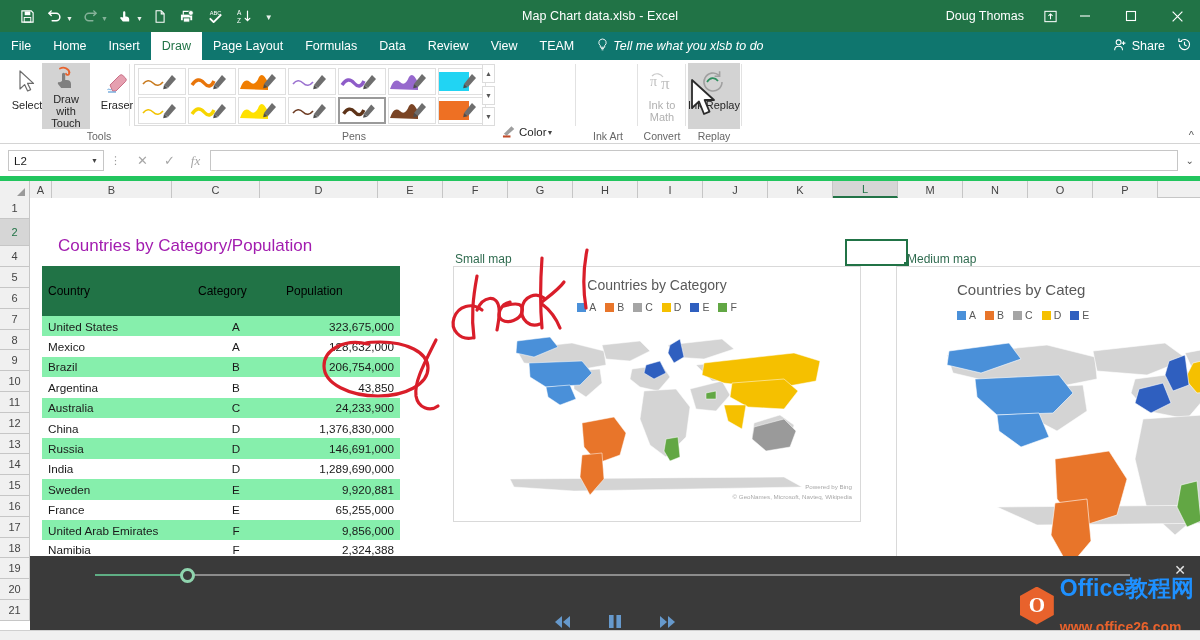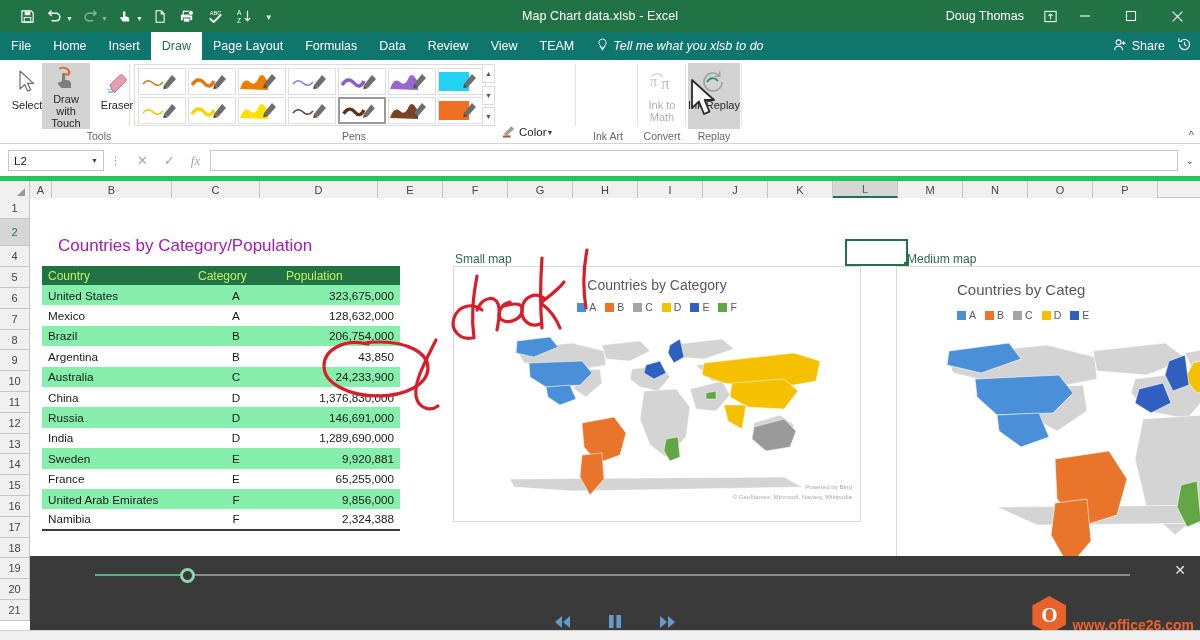--- a/index.html
+++ b/index.html
@@ -152,22 +152,22 @@
   .rh.sel { background: #d6d6d6; color: #217346; }
 
   .sheet { position: absolute; top: 17px; left: 30px; right: 0; bottom: 0; background: #fff; }
 
   
   .dtitle {
     position: absolute; font-size: 17px; color: #a21caf; white-space: nowrap;
   }
   .dtable { position: absolute; border-collapse: collapse; font-size: 11.7px; color: #1a1a1a; }
   .dtable th {
-    background: #217346; color: #bef264; font-weight: normal; text-align: left;
-    padding: 2px 6px; height: 19px; font-size: 12px;
+    background: #217346; color: #000000; font-weight: normal; text-align: left;
+    padding: 18px 6px; height: 19px; font-size: 12px;
   }
   .dtable th.num { text-align: left; }
   .dtable td { padding: 1px 6px; height: 20.4px; border: none; white-space: nowrap; }
   .dtable td.num { text-align: right; }
   .dtable td.cat { text-align: center; }
   .dtable tr.alt td { background: #86efac; }
   .dtable tr.last td { border-bottom: 2px solid #3c3c3c; }
 
   
   .celllabel { position: absolute; font-size: 12px; color: #2f6b4f; }
@@ -886,18 +886,19 @@
           </svg>
       </span>
     </div>
   </div>
 
   <div class="watermark">
     <div class="wm-hex">
       <span>O</span>
     </div>
     <div class="wm-text">
+      <span class="wm1">Office教程网</span>
       <span class="wm2">www.office26.com</span>
     </div>
   </div>
 
   <div class="sheetstrip"></div>
 </div>
 
 </body></html>

